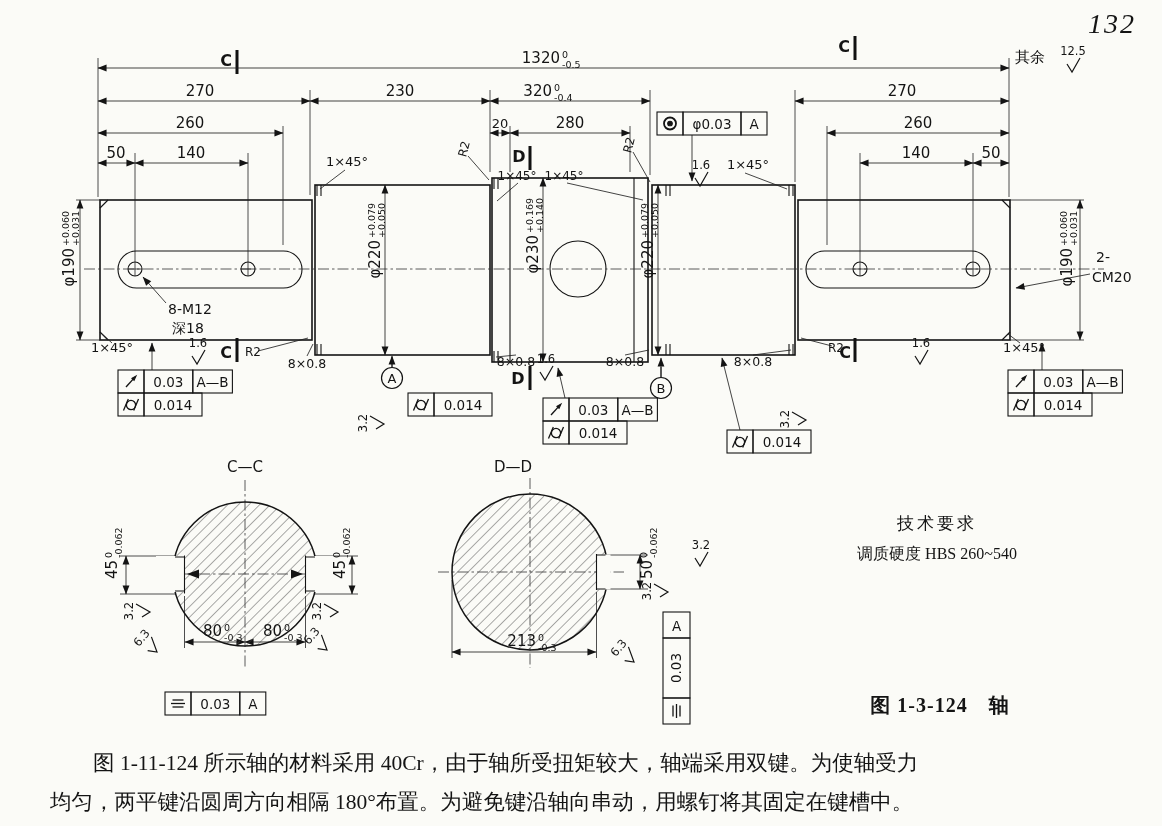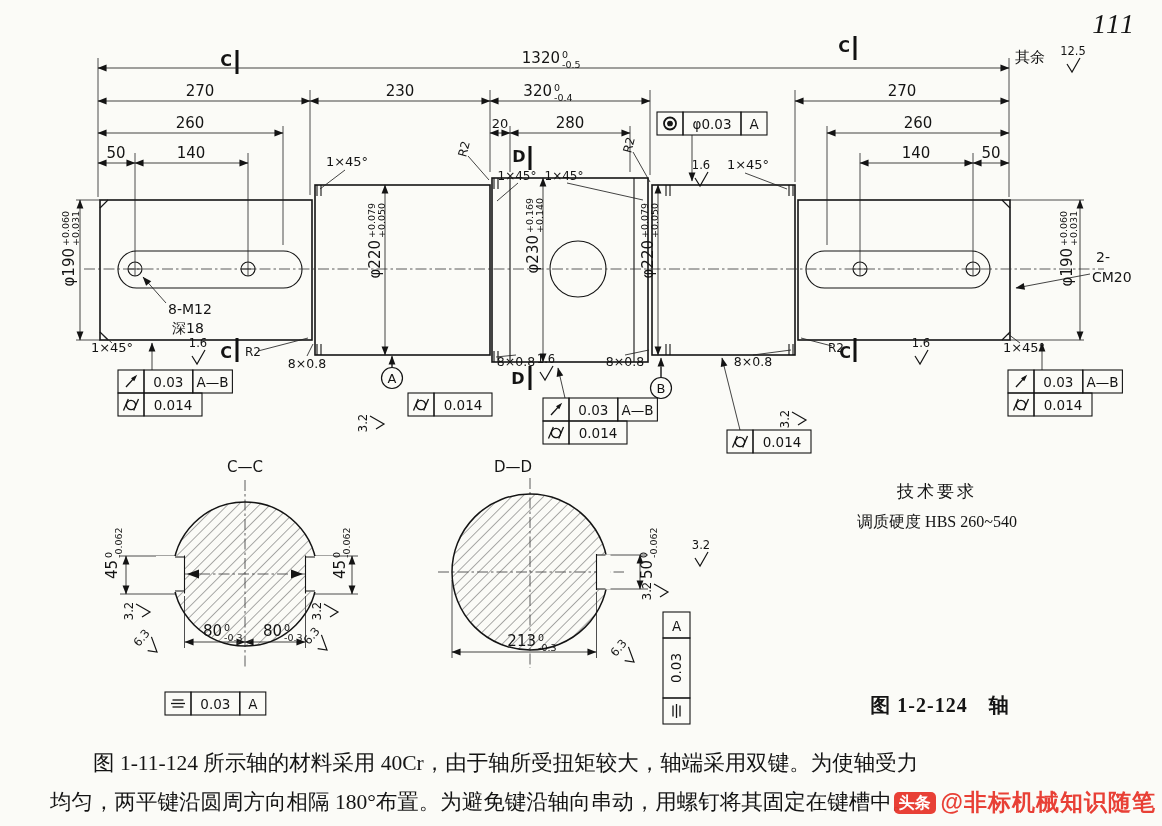--- a/index.html
+++ b/index.html
@@ -8,37 +8,37 @@
   .pageno{position:absolute;top:8px;right:26px;font-style:italic;font-size:28px;letter-spacing:2px;}
   #drawing{position:absolute;left:0;top:0;}
   #drawing text{fill:#141414;stroke:none;font-family:"DejaVu Sans",sans-serif;}
   .outline{stroke:#141414;stroke-width:1.6;fill:#fbfbf7;}
   .thin{stroke:#141414;stroke-width:1.1;fill:none;}
   .hair{stroke:#222;stroke-width:0.8;fill:none;}
   .dim{stroke:#222;stroke-width:0.85;fill:none;}
   .ldr{stroke:#222;stroke-width:0.85;fill:none;}
   .cl{stroke:#333;stroke-width:0.8;fill:none;stroke-dasharray:11 3 2.5 3;}
   .secbar{stroke:#111;stroke-width:3;fill:none;}
-  .techreq{position:absolute;left:812px;top:480px;width:250px;text-align:center;font-size:16px;}
+  .techreq{position:absolute;left:812px;top:512px;width:250px;text-align:center;font-size:16px;}
   .techreq .t1{font-size:17px;margin-bottom:9px;letter-spacing:3px;}
   .caption{position:absolute;left:800px;top:692px;width:280px;text-align:center;
            font-size:20px;font-weight:bold;letter-spacing:1px;}
   .para{position:absolute;left:50px;top:744px;width:1066px;font-size:21.5px;line-height:39px;}
   .para .l1{text-indent:2em;}
   .wm{position:absolute;right:6px;top:787px;display:flex;align-items:center;gap:5px;opacity:.95;
       font-family:"Liberation Sans",sans-serif;}
   .wm-badge{color:#fff;font-size:16px;font-weight:bold;padding:3px 5px;border-radius:5px;line-height:1;}
   .wm-text{font-size:23px;font-weight:bold;letter-spacing:1px;}
 </style>
 </head>
 <body>
 
 <div class="page">
 
-  <div class="pageno">111</div>
+  <div class="pageno">132</div>
 
   <svg id="drawing" width="1162" height="745" viewBox="0 0 1162 745">
     <defs>
       <marker id="ar" viewBox="0 0 10 10" refX="9.5" refY="5" markerWidth="11" markerHeight="9" orient="auto-start-reverse" markerUnits="userSpaceOnUse">
         <path d="M0,1.2 L10,5 L0,8.8 Z" fill="#141414"></path>
       </marker>
       <pattern id="hatch" width="7.5" height="7.5" patternUnits="userSpaceOnUse" patternTransform="rotate(45)">
         <line x1="0" y1="0" x2="0" y2="7.5" stroke="#444" stroke-width="0.9"></line>
       </pattern>
     </defs>
@@ -513,25 +513,21 @@
           <text x="661" y="392.5" font-size="13" text-anchor="middle">B</text>
         </g>
       </g>
   </svg>
 
   <div class="techreq">
     <div class="t1">技术要求</div>
     <div class="t2">调质硬度 HBS 260~540</div>
   </div>
 
-  <div class="caption">图 1-2-124　轴</div>
+  <div class="caption">图 1-3-124　轴</div>
 
   <div class="para">
     <div class="l1">图 1-11-124 所示轴的材料采用 40Cr，由于轴所受扭矩较大，轴端采用双键。为使轴受力</div>
     <div class="l2">均匀，两平键沿圆周方向相隔 180°布置。为避免键沿轴向串动，用螺钉将其固定在键槽中。</div>
   </div>
 
-  <div class="wm">
-    <span class="wm-badge" id="wm-badge" style="background: rgb(232, 55, 44);">头条</span>
-    <span class="wm-text" id="wm-text" style="color: rgb(232, 55, 44);">@非标机械知识随笔</span>
-  </div>
 
 </div>
 
 </body></html>

